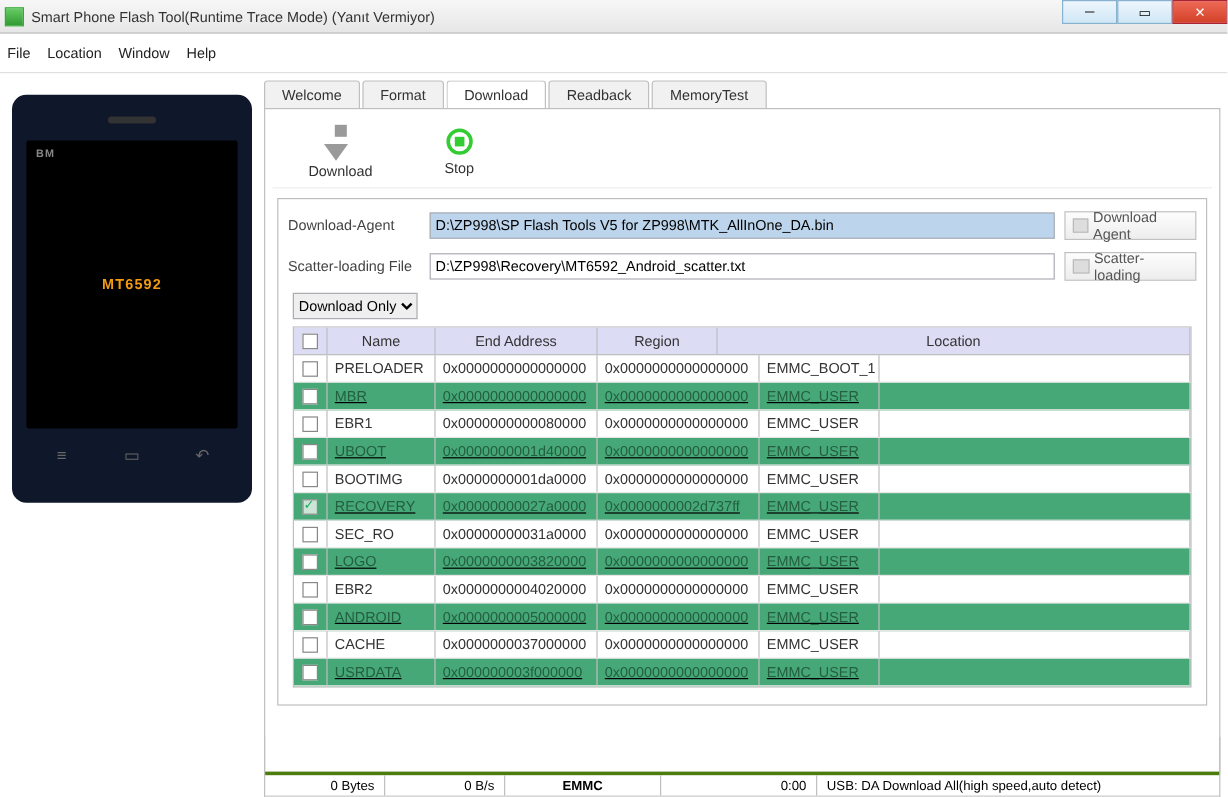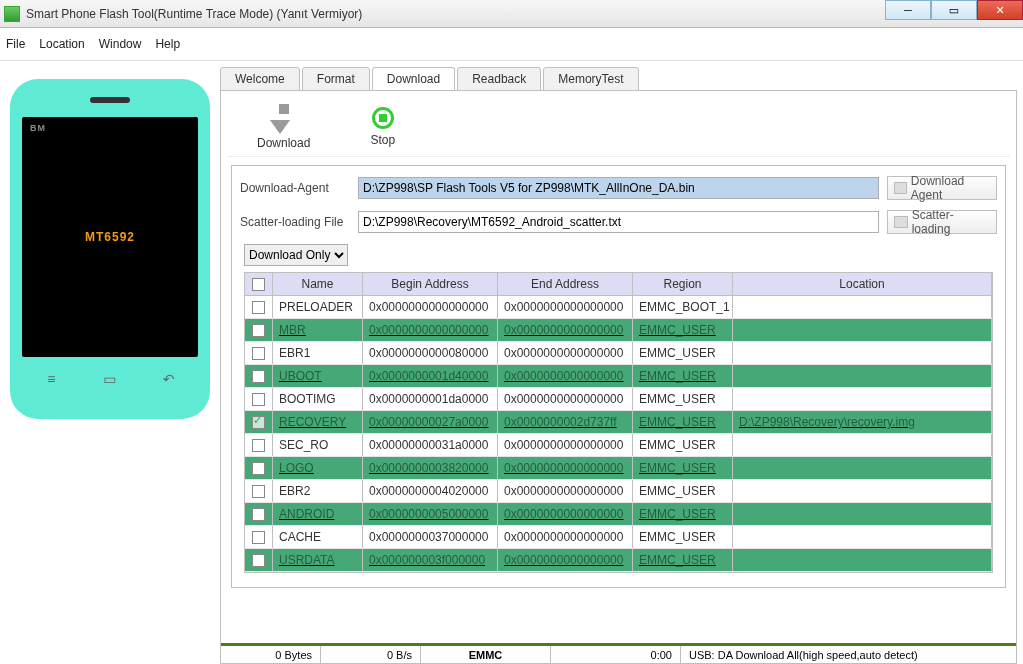--- a/index.html
+++ b/index.html
@@ -15,21 +15,21 @@
 .win-max { background: linear-gradient(#eef6fc,#d0e7f7); border-color:#87b2cf; }
 .win-close { background: linear-gradient(#ee6a56,#d34128); color:#fff; border-color:#a23; width:46px; }
 
 
 .menubar { height: 21px; display:flex; align-items:center; padding: 16px 6px; gap: 14px; border-bottom: 1px solid #e0e0e0;}
 .menubar span { font-size: 12px; color:#222; }
 
 
 .main { display: flex; height: calc(664px - 28px - 22px); }
 .sidebar { width: 220px; padding: 10px; }
-.phone { width: 200px; height: 340px; background: #5eead4; border-radius: 28px; padding: 18px 12px 30px; position: relative; margin-top: 8px; }
+.phone { width: 200px; height: 340px; background: #0f172a; border-radius: 12px; padding: 18px 12px 30px; position: relative; margin-top: 8px; }
 .phone .spk { width: 40px; height: 6px; background:#333; border-radius:3px; margin: 0 auto 14px; }
 .phone .screen { background:#000; height: 240px; border-radius:2px; display:flex; align-items:center; justify-content:center; color:#f39c12; font-weight:bold; font-size:22px; letter-spacing:1px; position:relative; }
 .phone .bm { position:absolute; top:6px; left:8px; color:#888; font-size:9px; }
 .phone .hw { display:flex; justify-content:space-around; margin-top:14px; }
 .phone .hw span { color:#666; font-size:14px; width:24px; text-align:center;}
 
 .content { flex:1; padding: 6px 6px 0 0; position:relative; }
 
 
 .tabs { display:flex; margin-bottom:-1px; }
@@ -162,21 +162,20 @@
         <select class="mode">
           <option>Download Only</option>
         </select>
 
         <div class="tbl" style="margin-top:6px;">
           <div class="thead">
             <div class="th col-chk">
                 <div class="chk"></div>
               </div>
             <div class="th col-name">Name</div>
-            <div class="th col-ba">Begin Address</div>
             <div class="th col-ea">End Address</div>
             <div class="th col-reg">Region</div>
             <div class="th col-loc">Location</div>
           </div>
           <div id="tbody">
               <div class="tr">
                 <div class="td col-chk">
                   <div class="chk"></div>
                 </div>
                 <div class="td col-name">PRELOADER</div>
@@ -226,21 +225,20 @@
                 <div class="td col-loc"></div>
               </div>
               <div class="tr alt">
                 <div class="td col-chk">
                   <div class="chk on"></div>
                 </div>
                 <div class="td col-name">RECOVERY</div>
                 <div class="td col-ba">0x00000000027a0000</div>
                 <div class="td col-ea">0x0000000002d737ff</div>
                 <div class="td col-reg">EMMC_USER</div>
-                <div class="td col-loc">D:\ZP998\Recovery\recovery.img</div>
               </div>
               <div class="tr">
                 <div class="td col-chk">
                   <div class="chk"></div>
                 </div>
                 <div class="td col-name">SEC_RO</div>
                 <div class="td col-ba">0x00000000031a0000</div>
                 <div class="td col-ea">0x0000000000000000</div>
                 <div class="td col-reg">EMMC_USER</div>
                 <div class="td col-loc"></div>

